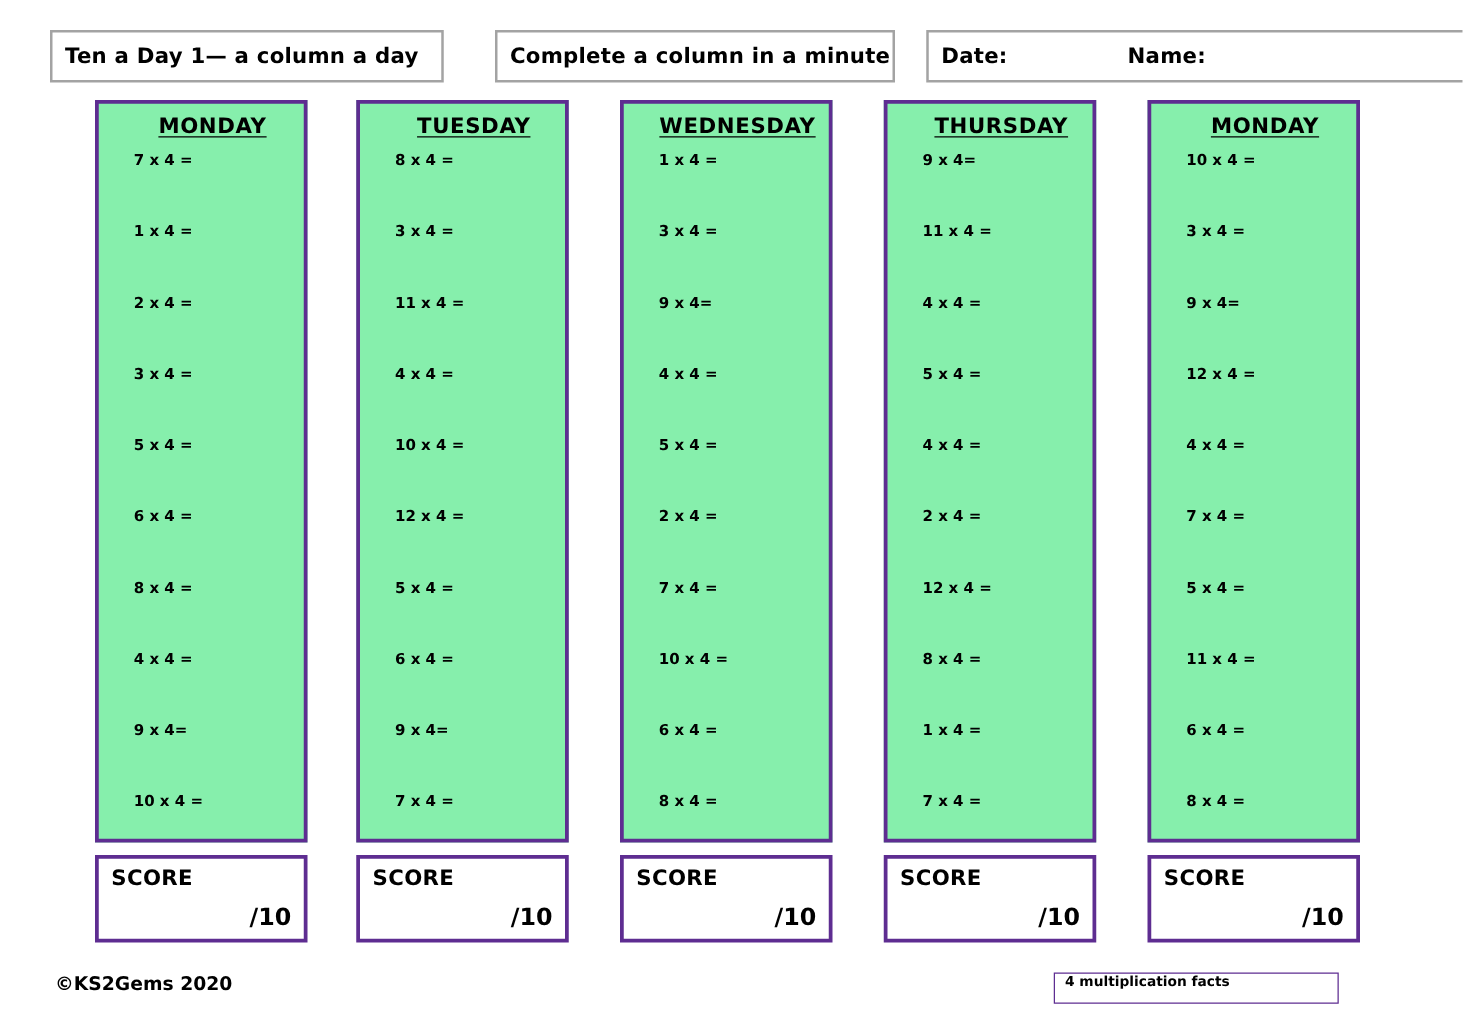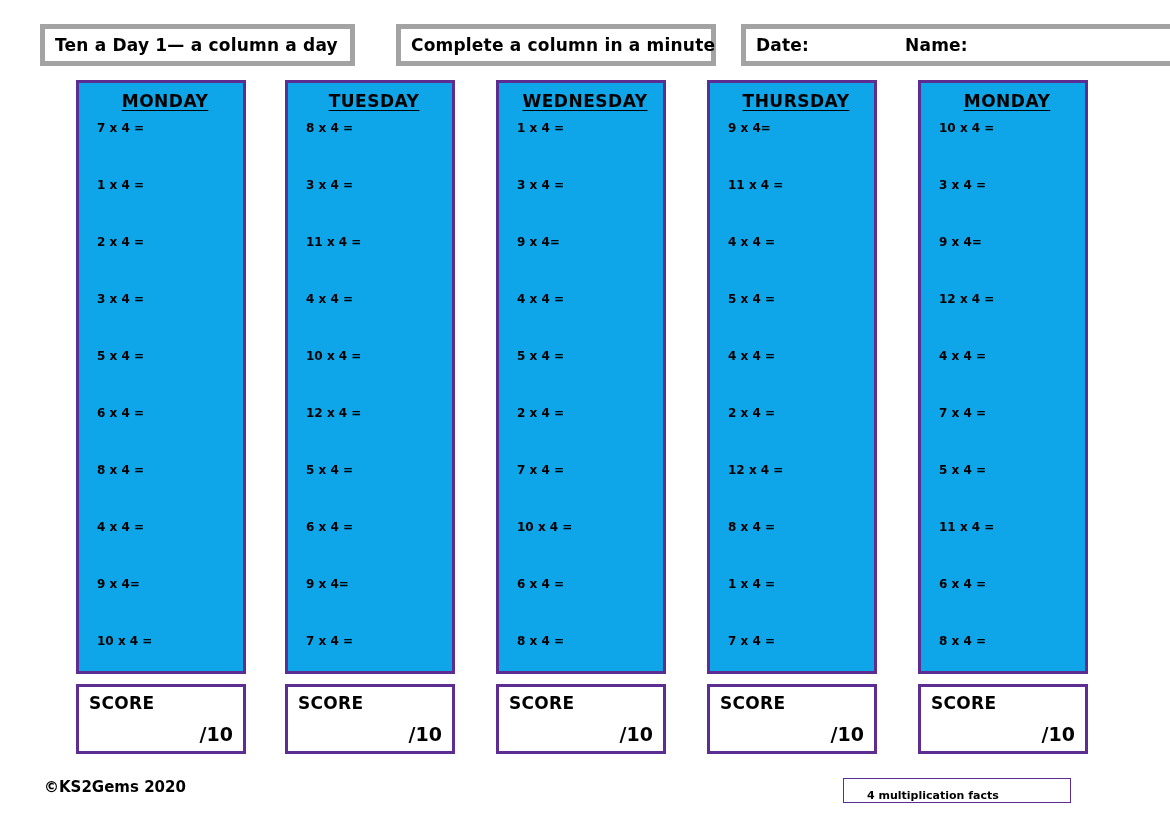--- a/index.html
+++ b/index.html
@@ -20,21 +20,21 @@
   .header-row {
     position: absolute;
     top: 24px;
     left: 0;
     width: 1170px;
     height: 42px;
   }
   .hdr-box {
     position: absolute;
     box-sizing: border-box;
-    border: 5px solid #a3a3a3;
+    border: 2px solid #a3a3a3;
     background: #ffffff;
     height: 42px;
     display: flex;
     align-items: center;
     padding-left: 10px;
   }
   .hdr-box .hdr-text {
     font-size: 17px;
     font-weight: 600;
     letter-spacing: 0.2px;
@@ -65,23 +65,23 @@
   }
   .day-col.c0 { left: 76px; }
   .day-col.c1 { left: 285px; }
   .day-col.c2 { left: 496px; }
   .day-col.c3 { left: 707px; }
   .day-col.c4 { left: 918px; }
 
   .q-box {
     box-sizing: border-box;
     border: 3px solid #5e2d91;
-    background: #0ea5e9;
+    background: #86efac;
     height: 594px;
-    padding: 8px 0 0 18px;
+    padding: 8px 0 0 28px;
     position: relative;
   }
   .day-title {
     text-align: center;
     font-size: 17px;
     font-weight: 700;
     letter-spacing: 0.5px;
     text-decoration: underline;
     text-underline-offset: 3px;
     margin: 0 10px 0 0;
@@ -135,22 +135,22 @@
   .tag-box {
     position: absolute;
     left: 843px;
     top: 778px;
     width: 228px;
     height: 25px;
     box-sizing: border-box;
     border: 1.5px solid #5e2d91;
     background: #ffffff;
     display: flex;
-    align-items: flex-end;
-    padding-left: 23px;
+    align-items: flex-start;
+    padding-left: 8px;
   }
   .tag-box .tag-text {
     font-size: 11px;
     font-weight: 600;
     white-space: nowrap;
   }
 </style>
 </head>
 <body>
 

